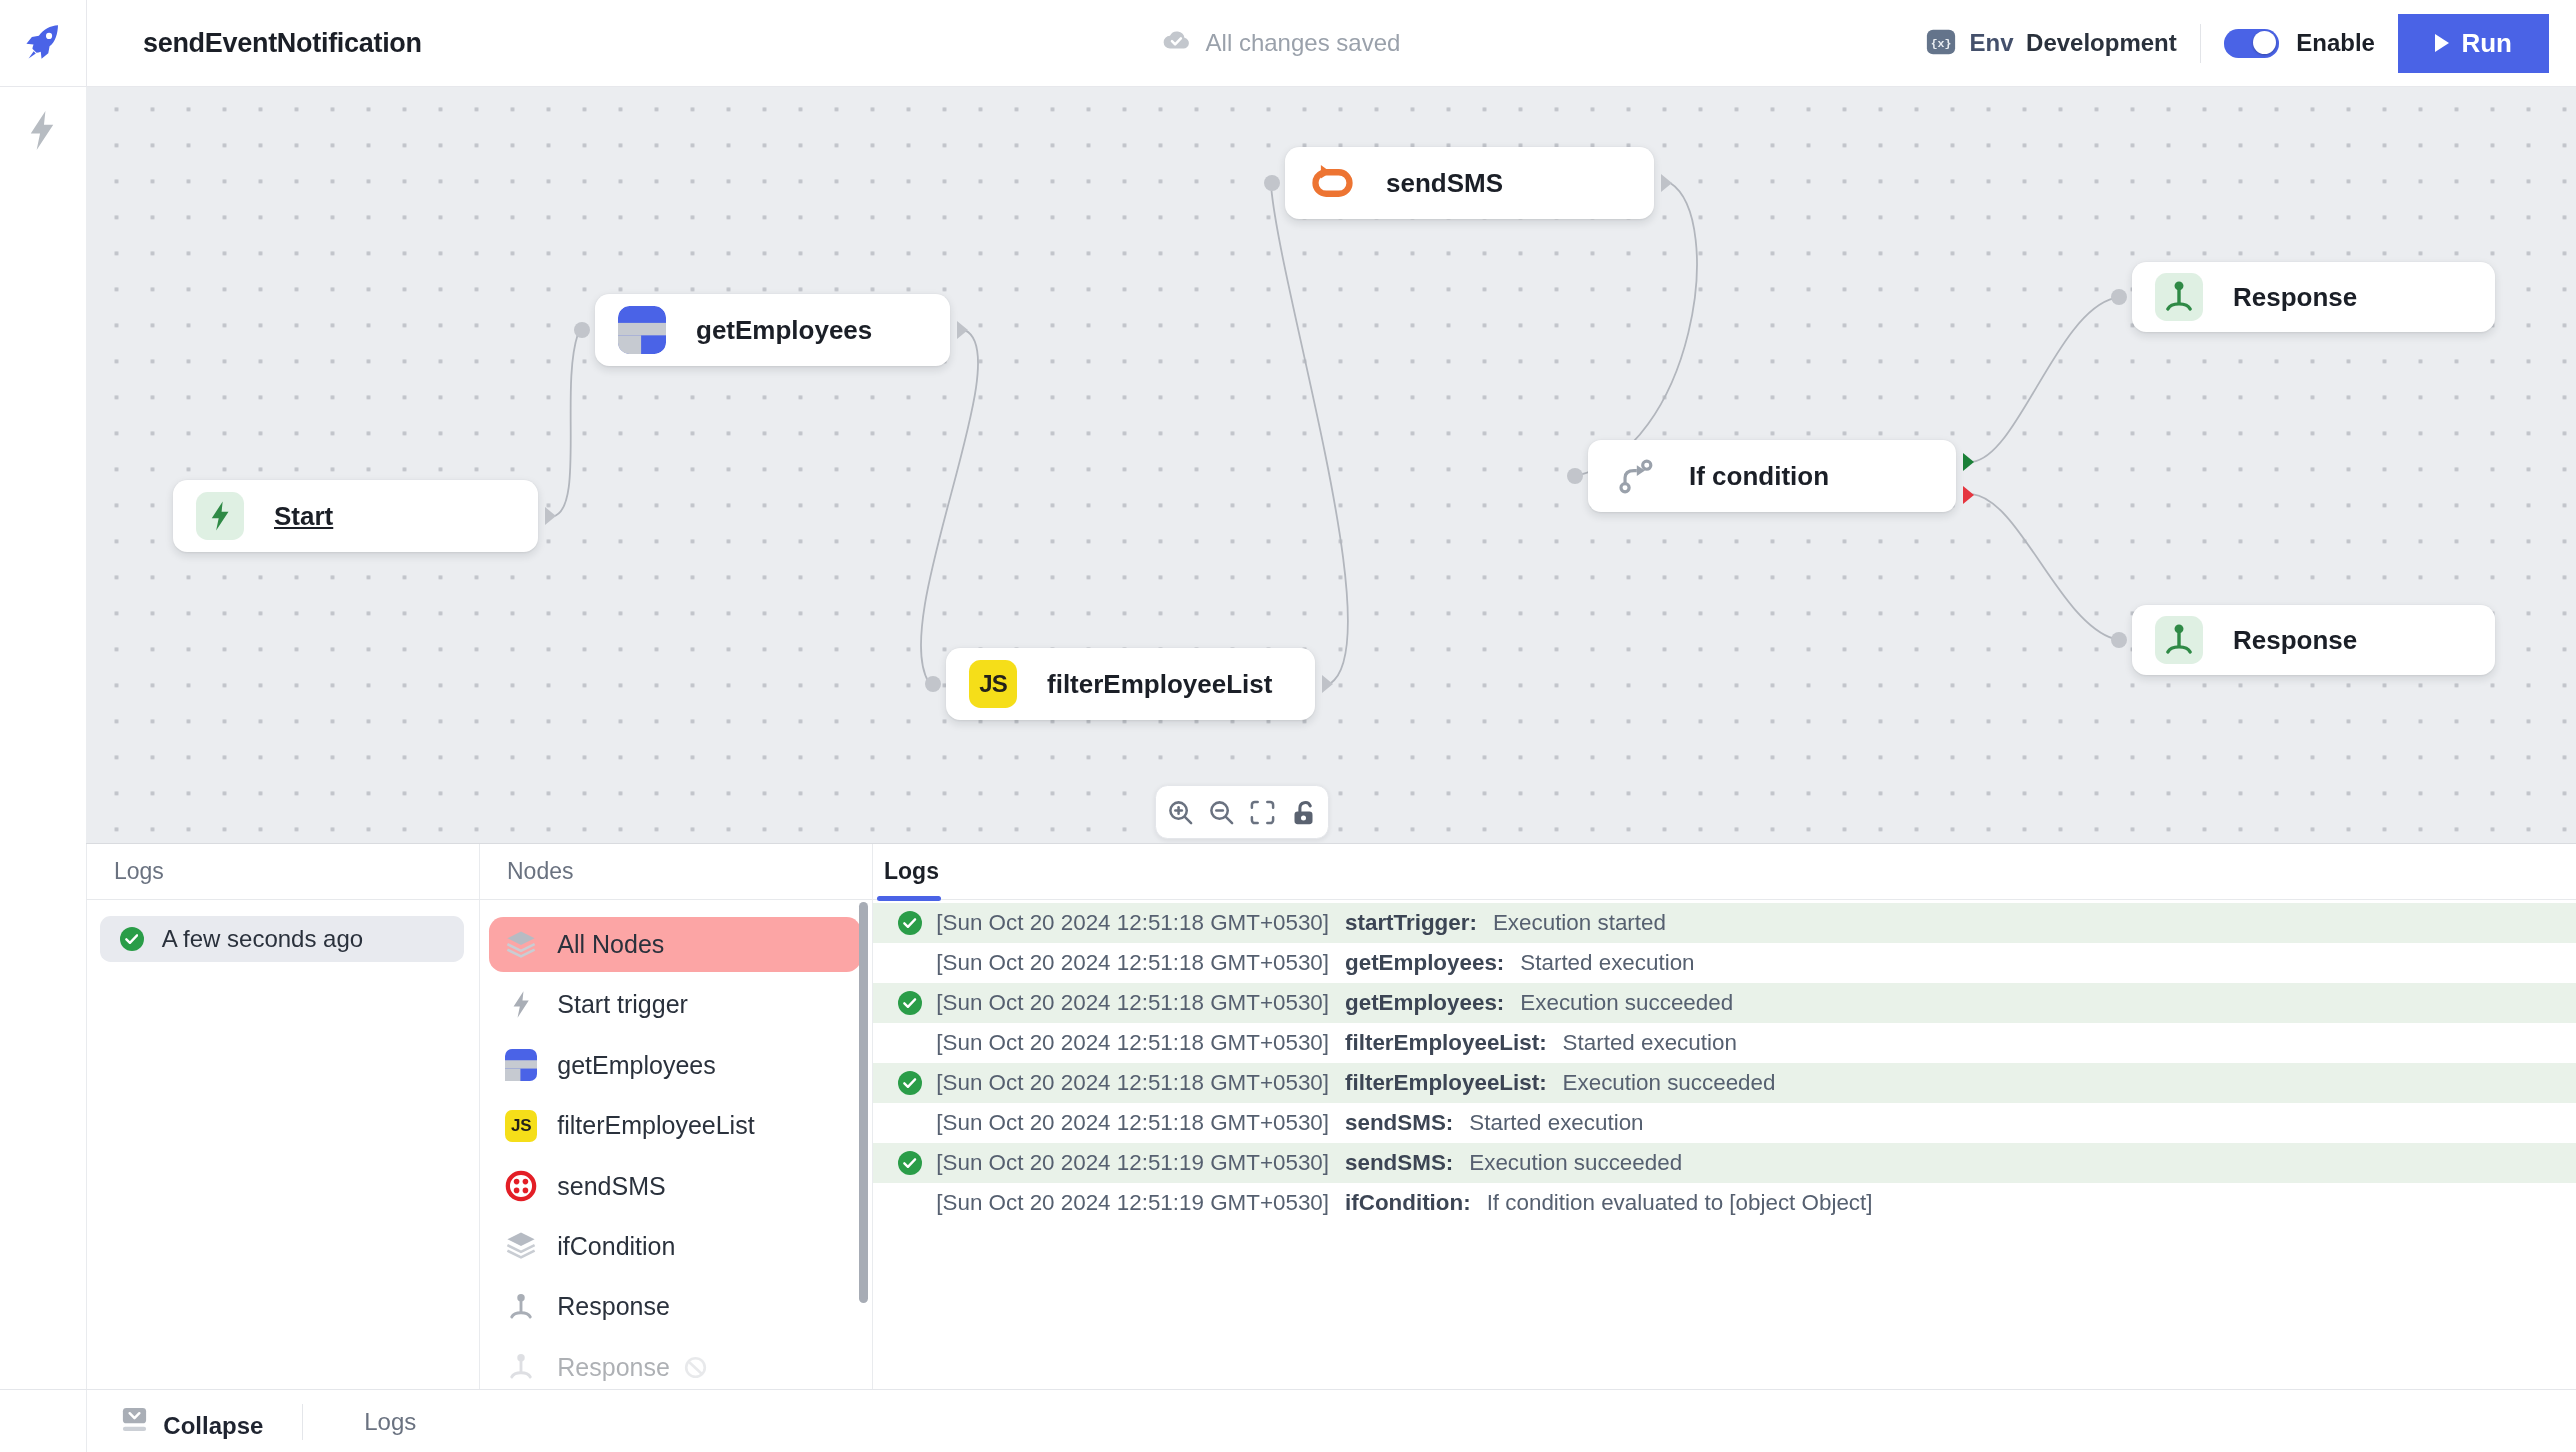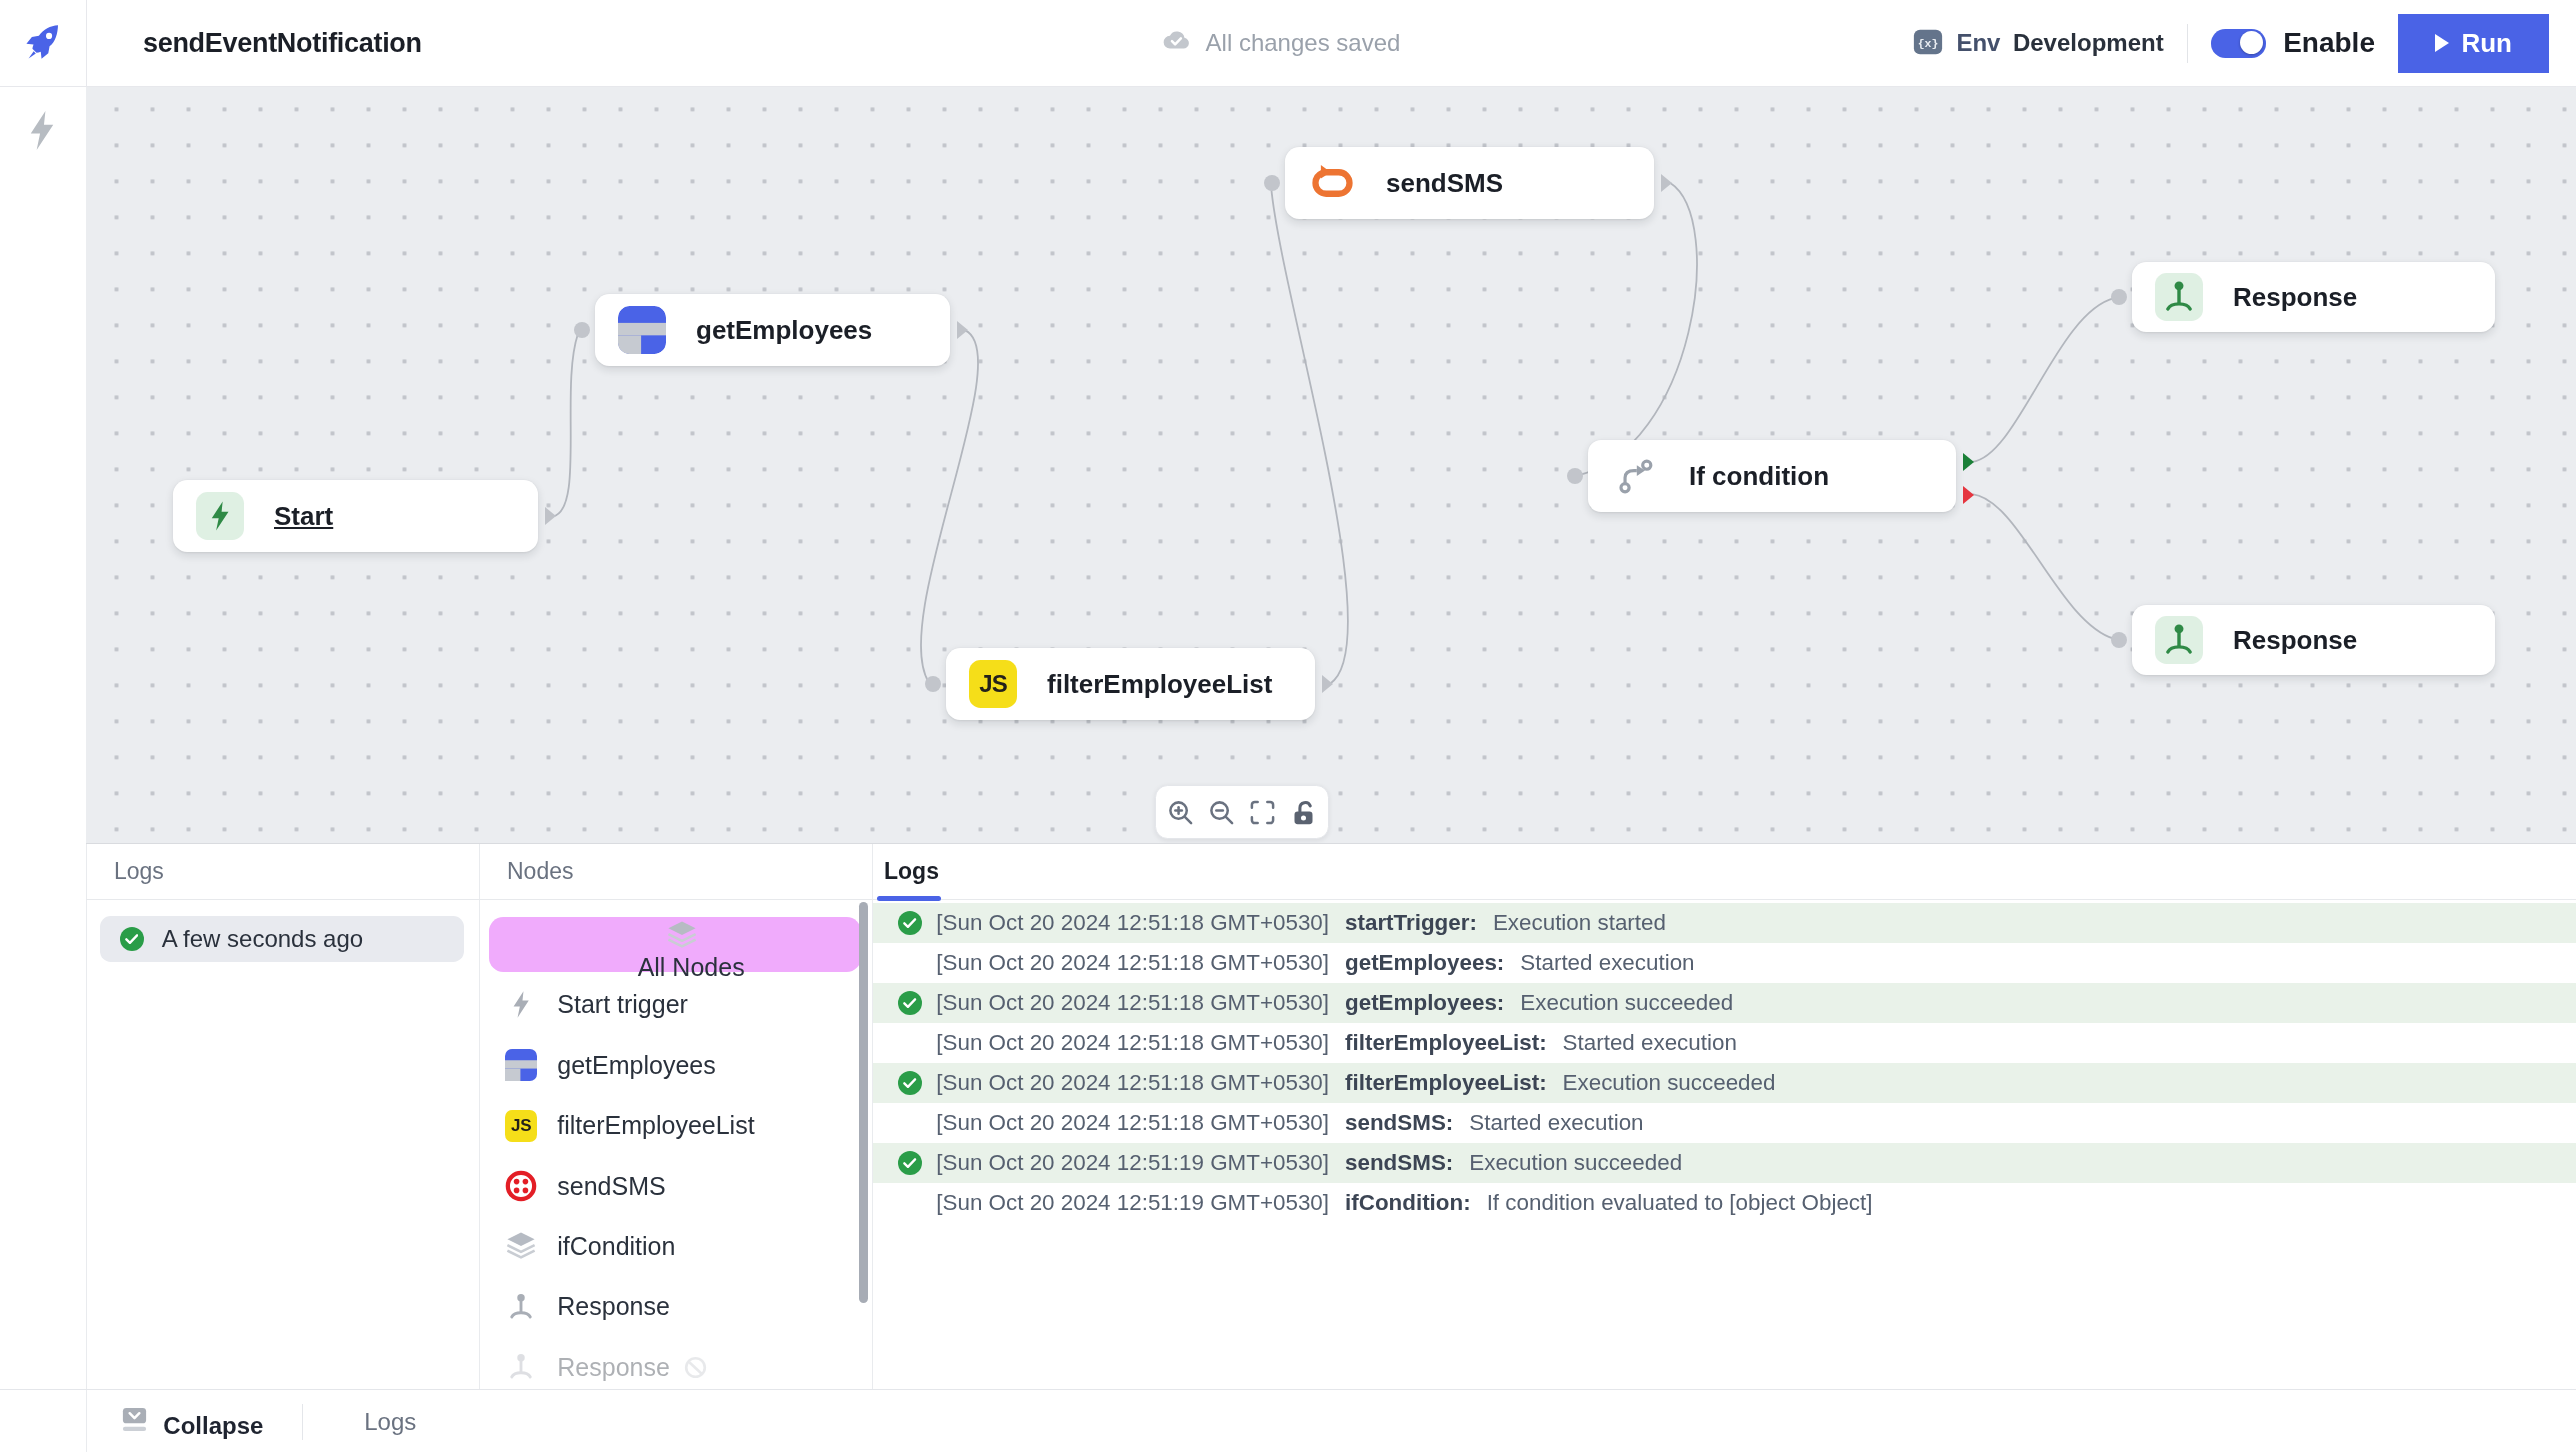--- a/index.html
+++ b/index.html
@@ -16,21 +16,21 @@
   .save-status{position:absolute;left:50%;top:0;transform:translateX(-53%);height:86px;
                display:flex;align-items:center;gap:14.3px;color:#9aa1ab;font-size:24px;}
   .topbar-right{position:absolute;right:27px;top:0;height:86px;display:flex;align-items:center;gap:23px;}
   .env-group{display:flex;align-items:center;gap:12.5px;}
   .env-label{color:#44506b;font-size:24px;font-weight:600;}
   .env-value{color:#2a313c;font-size:24px;font-weight:600;}
   .tb-divider{width:0.9px;height:39px;background:#e2e4e8;}
   .toggle{position:relative;width:55px;height:29px;border-radius:14.3px;background:#4a63e6;cursor:pointer;}
   .toggle .knob{position:absolute;right:2.7px;top:2.7px;width:23px;height:23px;border-radius:50%;
                 background:#fff;box-shadow:0 0.9px 2.7px rgba(0,0,0,.3);}
-  .enable-label{font-size:28px;font-weight:600;color:#1b1f27;margin-left:-5.4px;}
+  .enable-label{font-size:24px;font-weight:600;color:#1b1f27;margin-left:-5.4px;}
   .run-btn{display:flex;align-items:center;gap:12.5px;background:#4a63e6;color:#fff;border:none;
            border-radius:0;height:59px;padding:0 37px;font-size:26px;font-weight:700;cursor:pointer;
            font-family:"Liberation Sans",sans-serif;}
   .play-tri{width:0;height:0;border-left:14.3px solid #fff;border-top:9px solid transparent;
             border-bottom:9px solid transparent;}
 
   
   .rail{position:absolute;left:0;top:86px;width:86px;height:1303px;background:#fff;z-index:4;}
   .rail-bolt{position:absolute;left:23px;top:23px;}
 
@@ -72,21 +72,21 @@
              font-size:23px;color:#1b1f27;font-weight:700;cursor:pointer;}
   .tab-underline{position:absolute;left:877px;top:52px;width:64px;height:4.5px;border-radius:2.7px;background:#4a63e6;}
 
   .history-item{position:absolute;left:100px;top:72px;width:364px;height:46px;background:#e8eaef;
                 border-radius:10.7px;display:flex;align-items:center;padding-left:19.7px;box-sizing:border-box;
                 gap:18px;font-size:24px;color:#2a313c;cursor:pointer;}
 
   .nodes-list{position:absolute;left:489px;top:73px;width:372px;}
   .node-item{height:55px;margin-bottom:5.4px;border-radius:14.3px;display:flex;align-items:center;
              padding-left:14.3px;box-sizing:border-box;font-size:25px;color:#2a313c;cursor:pointer;}
-  .node-item.selected{background:#f0abfc;flex-direction:column;}
+  .node-item.selected{background:#fca5a5;}
   .node-item.disabled{opacity:.38;}
   .ni-icon{width:36px;height:36px;display:flex;align-items:center;justify-content:center;flex:0 0 auto;}
   .ni-label{margin-left:18px;white-space:nowrap;}
   .ni-slash{margin-left:14.3px;display:flex;align-items:center;}
   .js-mini{display:flex;align-items:center;justify-content:center;width:32px;height:32px;border-radius:7.2px;
            background:#f5de19;font-size:17px;font-weight:900;color:#23211b;}
   .nodes-scrollbar{position:absolute;left:859px;top:58px;width:9px;height:435px;}
   .nodes-scroll-thumb{position:absolute;left:0;top:0;width:9px;height:401px;border-radius:4.5px;background:#a7acb5;}
 
   .log-rows{position:absolute;left:873px;right:0;top:59px;}

